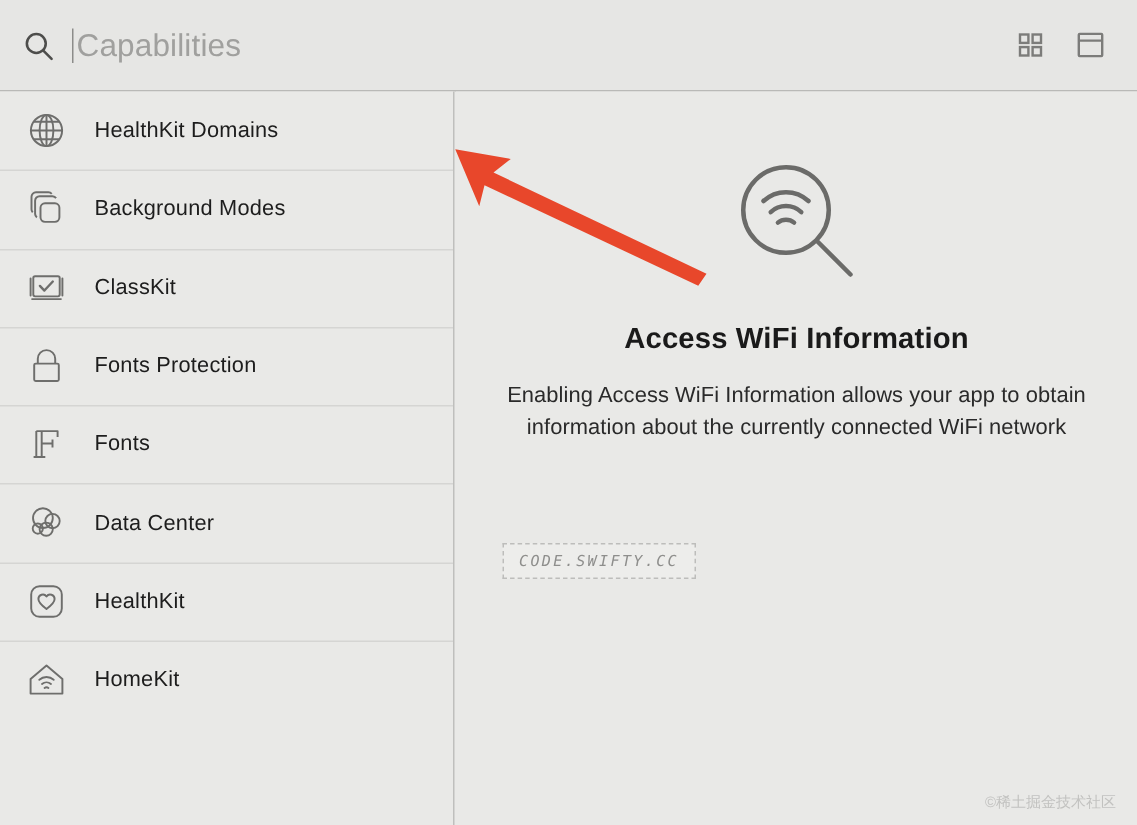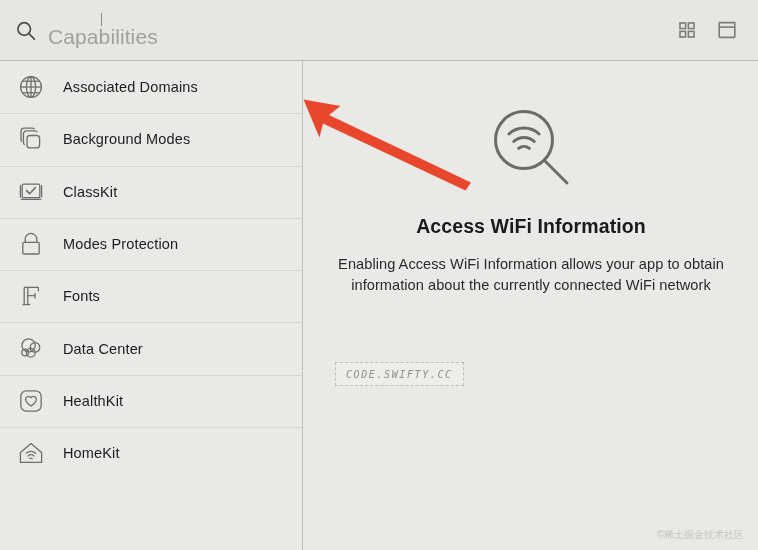--- a/index.html
+++ b/index.html
@@ -44,21 +44,20 @@
     height: 22px;
     flex: 0 0 auto;
     margin-right: 11px;
     margin-top: 1px;
   }
   .search-icon svg { display: block; }
   .search-field {
     display: flex;
     align-items: center;
     height: 34px;
-    flex-direction: column;
   }
   .caret {
     width: 1px;
     height: 23px;
     background: #8c8c8a;
     margin-right: 2px;
   }
   .search-placeholder {
     font-size: 21px;
     color: #a0a09e;
@@ -239,21 +238,21 @@
       <span class="side-icon">
         <svg width="28" height="28" viewBox="0 0 28 28">
           <circle cx="14" cy="14" r="10.4" fill="none" stroke="#6e6e6c" stroke-width="1.3"></circle>
           <ellipse cx="14" cy="14" rx="4.6" ry="10.4" fill="none" stroke="#6e6e6c" stroke-width="1.3"></ellipse>
           <line x1="3.6" y1="14" x2="24.4" y2="14" stroke="#6e6e6c" stroke-width="1.3"></line>
           <path d="M5.6 8.2 H22.4" fill="none" stroke="#6e6e6c" stroke-width="1.3"></path>
           <path d="M5.6 19.8 H22.4" fill="none" stroke="#6e6e6c" stroke-width="1.3"></path>
           <line x1="14" y1="3.6" x2="14" y2="24.4" stroke="#6e6e6c" stroke-width="1.3"></line>
         </svg>
       </span>
-      <span class="side-label">Associated Domains</span>
+      <span class="side-label">HealthKit Domains</span>
     </div>
 
 
     <div class="side-row">
       <span class="side-icon">
         <svg width="28" height="28" viewBox="0 0 28 28">
           <rect x="10" y="10.5" width="12.6" height="12.4" rx="3" fill="none" stroke="#6e6e6c" stroke-width="1.3"></rect>
           <path d="M7.6 19.9 A3 3 0 0 1 6.4 17.6 V8.8 a3 3 0 0 1 3-3 h8.6 a3 3 0 0 1 2.4 1.3" fill="none" stroke="#6e6e6c" stroke-width="1.3"></path>
           <path d="M4.8 16.6 A3 3 0 0 1 4.0 14.5 V6.2 a3 3 0 0 1 3-3 h8.3 a3 3 0 0 1 2.2 1.0" fill="none" stroke="#6e6e6c" stroke-width="1.3"></path>
         </svg>
@@ -273,21 +272,21 @@
       <span class="side-label">ClassKit</span>
     </div>
 
     <div class="side-row">
       <span class="side-icon">
         <svg width="28" height="28" viewBox="0 0 28 28">
           <path d="M8.2 12.4 V9.2 a5.8 5.8 0 0 1 11.6 0 v3.2" fill="none" stroke="#6e6e6c" stroke-width="1.3"></path>
           <rect x="5.8" y="12.4" width="16.4" height="11.6" rx="1.0" fill="none" stroke="#6e6e6c" stroke-width="1.3"></rect>
         </svg>
       </span>
-      <span class="side-label">Modes Protection</span>
+      <span class="side-label">Fonts Protection</span>
     </div>
 
     <div class="side-row">
       <span class="side-icon">
         <svg width="28" height="28" viewBox="0 0 28 28">
           <g fill="none" stroke="#6e6e6c" stroke-width="1.3" stroke-linejoin="round">
             <path d="M7.2 5.4 H21.4 V9.4"></path>
             <path d="M7.2 5.4 v17.2"></path>
             <path d="M10.8 5.4 v17.2"></path>
             <path d="M5.4 22.6 H13.2"></path>

